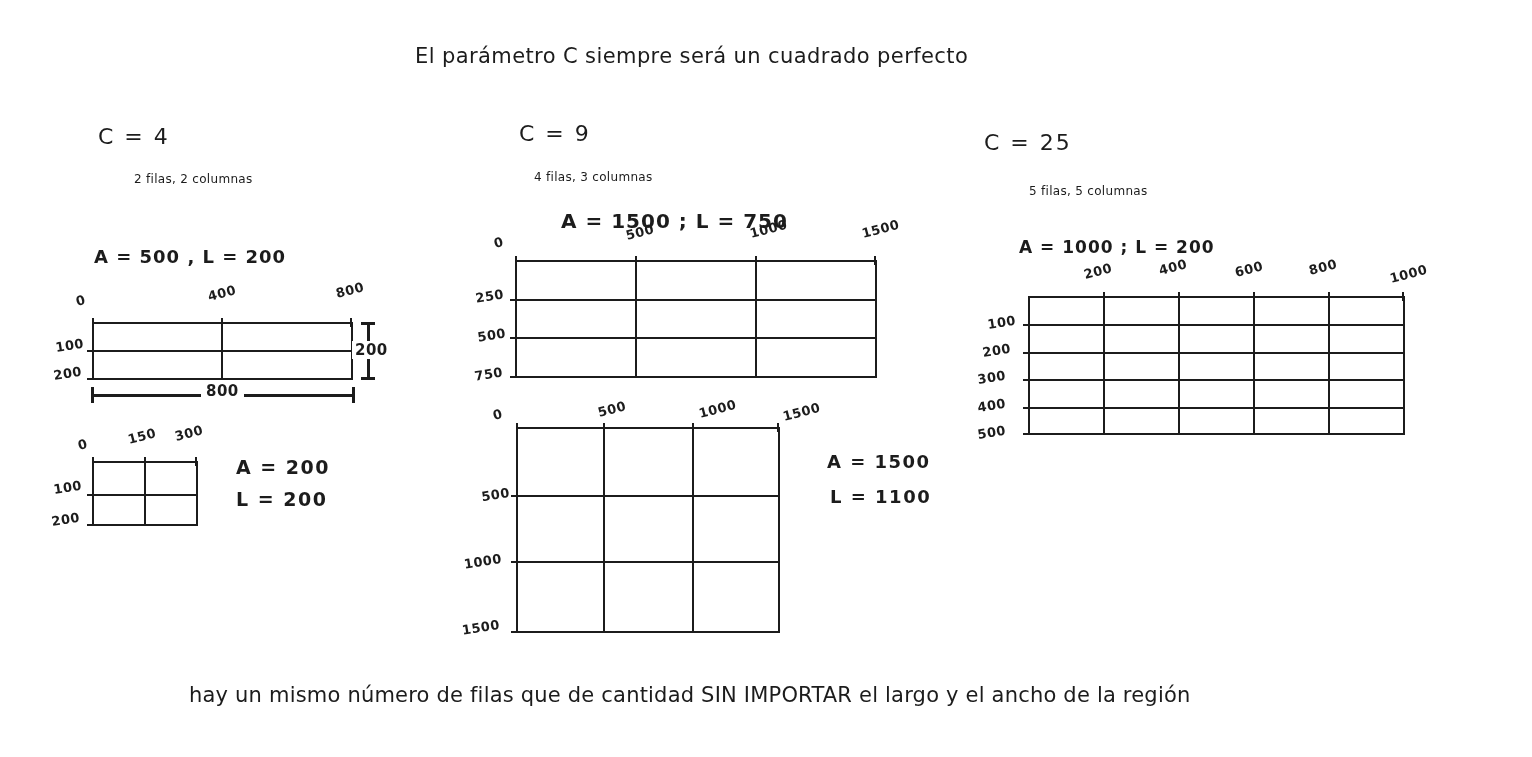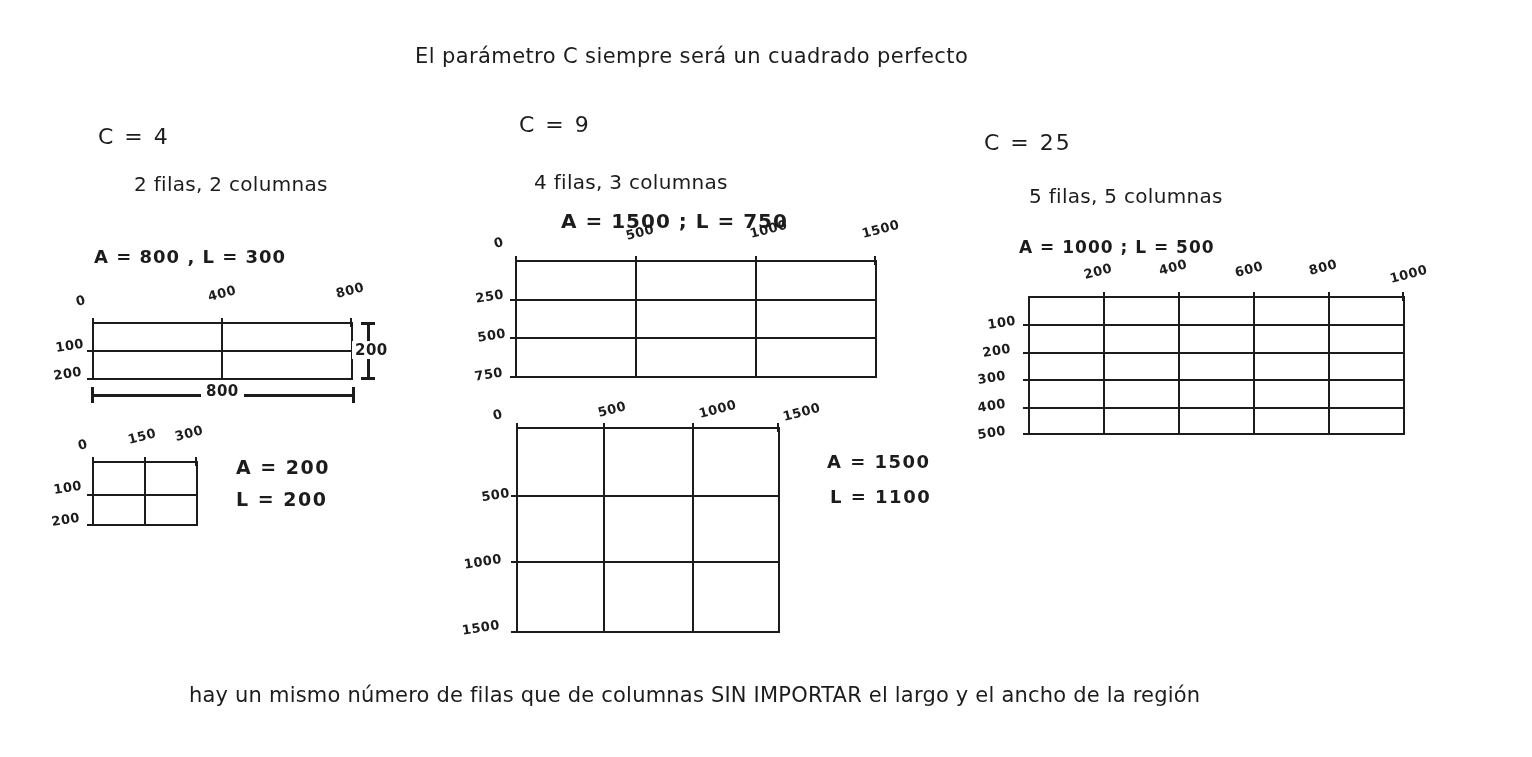--- a/index.html
+++ b/index.html
@@ -6,21 +6,21 @@
   * { box-sizing: border-box; }
   html, body { margin: 0; padding: 0; background: var(--bg); }
   #canvas {
     position: relative; width: 1532px; height: 757px;
     background: var(--bg); color: var(--ink);
     font-family: "DejaVu Sans", sans-serif; overflow: hidden; margin-top: 8px;
   }
   .abs { position: absolute; }
   .title { font-size: 21px; letter-spacing: .4px; }
   .heading { font-size: 22px; letter-spacing: 2px; }
-  .subheading { font-size: 20px; letter-spacing: .3px; }
+  .subheading { font-size: 12px; letter-spacing: .3px; }
   .params { font-size: 18px; font-weight: 700; letter-spacing: 1px; }
   .footer-line { font-size: 21px; letter-spacing: .2px; }
 
   .grid { position: absolute; border: 2px solid var(--ink); }
   .gv { position: absolute; top: 0; bottom: 0; width: 2px; background: var(--ink); }
   .gh { position: absolute; left: 0; right: 0; height: 2px; background: var(--ink); }
   .tx { position: absolute; top: -6px; width: 2px; height: 9px; background: var(--ink); }
   .ty { position: absolute; left: -7px; width: 9px; height: 2px; background: var(--ink); }
 
   .xtick {
@@ -44,21 +44,21 @@
 </style>
 </head>
 <body>
 
 <div id="canvas">
 
   <div class="abs title" style="left:415px; top:36px;">El parámetro C siempre será un cuadrado perfecto</div>
 
   <div class="abs heading" style="left:98px; top:116px;">C = 4</div>
   <div class="abs subheading" style="left:134px; top:164px;">2 filas, 2 columnas</div>
-  <div class="abs params" style="left:94px; top:238px;">A = 800 ,  L = 300</div>
+  <div class="abs params" style="left:94px; top:238px;">A = 500 ,  L = 200</div>
 
   <div class="grid" style="left:92px; top:314px; width:261px; height:58px;">
     <div class="gv" style="left:127px;"></div>
     <div class="gh" style="top:26px;"></div>
     <div class="tx" style="left:-2px;"></div>
     <div class="tx" style="left:127px;"></div>
     <div class="tx" style="right:-1px;"></div>
     <div class="ty" style="top:26px;"></div>
     <div class="ty" style="bottom:-2px;"></div>
   </div>
@@ -88,21 +88,21 @@
     <div class="ty" style="bottom:-2px;"></div>
   </div>
   <div class="xtick" style="left:80px;  top:430px;">0</div>
   <div class="xtick" style="left:130px; top:424px;">150</div>
   <div class="xtick" style="left:177px; top:421px;">300</div>
   <div class="ytick" style="left:50px; top:472px; width:32px;">100</div>
   <div class="ytick" style="left:48px; top:504px; width:32px;">200</div>
   <div class="side-label" style="left:236px; top:448px;">A = 200</div>
   <div class="side-label" style="left:236px; top:480px;">L = 200</div>
 
-  <div class="abs heading" style="left:519px; top:104px;">C = 9</div>
+  <div class="abs heading" style="left:519px; top:113px;">C = 9</div>
   <div class="abs subheading" style="left:534px; top:162px;">4 filas, 3 columnas</div>
   <div class="abs params" style="left:561px; top:201px; font-size:20px;">A = 1500 ;  L = 750</div>
 
   <div class="grid" style="left:515px; top:252px; width:362px; height:118px;">
     <div class="gv" style="left:118px;"></div>
     <div class="gv" style="left:238px;"></div>
     <div class="gh" style="top:37px;"></div>
     <div class="gh" style="top:75px;"></div>
     <div class="tx" style="left:-2px;"></div>
     <div class="tx" style="left:118px;"></div>
@@ -138,21 +138,21 @@
   <div class="xtick" style="left:701px; top:398px;">1000</div>
   <div class="xtick" style="left:785px; top:401px;">1500</div>
   <div class="ytick" style="left:468px; top:480px; width:42px;">500</div>
   <div class="ytick" style="left:460px; top:546px; width:42px;">1000</div>
   <div class="ytick" style="left:458px; top:612px; width:42px;">1500</div>
   <div class="side-label" style="left:827px; top:443px; font-size:18px;">A = 1500</div>
   <div class="side-label" style="left:830px; top:478px; font-size:18px;">L = 1100</div>
 
   <div class="abs heading" style="left:984px; top:122px;">C = 25</div>
   <div class="abs subheading" style="left:1029px; top:176px;">5 filas, 5 columnas</div>
-  <div class="abs params" style="left:1019px; top:229px; font-size:17px;">A = 1000 ;  L = 500</div>
+  <div class="abs params" style="left:1019px; top:229px; font-size:17px;">A = 1000 ;  L = 200</div>
 
   <div class="grid" style="left:1028px; top:288px; width:377px; height:139px;">
     <div class="gv" style="left:73px;"></div>
     <div class="gv" style="left:148px;"></div>
     <div class="gv" style="left:223px;"></div>
     <div class="gv" style="left:298px;"></div>
     <div class="gh" style="top:26px;"></div>
     <div class="gh" style="top:54px;"></div>
     <div class="gh" style="top:81px;"></div>
     <div class="gh" style="top:109px;"></div>
@@ -171,15 +171,15 @@
   <div class="xtick" style="left:1161px; top:255px;">400</div>
   <div class="xtick" style="left:1237px; top:257px;">600</div>
   <div class="xtick" style="left:1311px; top:255px;">800</div>
   <div class="xtick" style="left:1392px; top:263px;">1000</div>
   <div class="ytick" style="left:984px; top:307px; width:32px;">100</div>
   <div class="ytick" style="left:979px; top:335px; width:32px;">200</div>
   <div class="ytick" style="left:974px; top:362px; width:32px;">300</div>
   <div class="ytick" style="left:974px; top:390px; width:32px;">400</div>
   <div class="ytick" style="left:974px; top:417px; width:32px;">500</div>
 
-  <div class="abs footer-line" style="left:189px; top:675px;">hay un mismo número de filas que de columnas SIN IMPORTAR el largo y el ancho de la región</div>
+  <div class="abs footer-line" style="left:189px; top:675px;">hay un mismo número de filas que de cantidad SIN IMPORTAR el largo y el ancho de la región</div>
 
 </div>
 
 </body></html>

